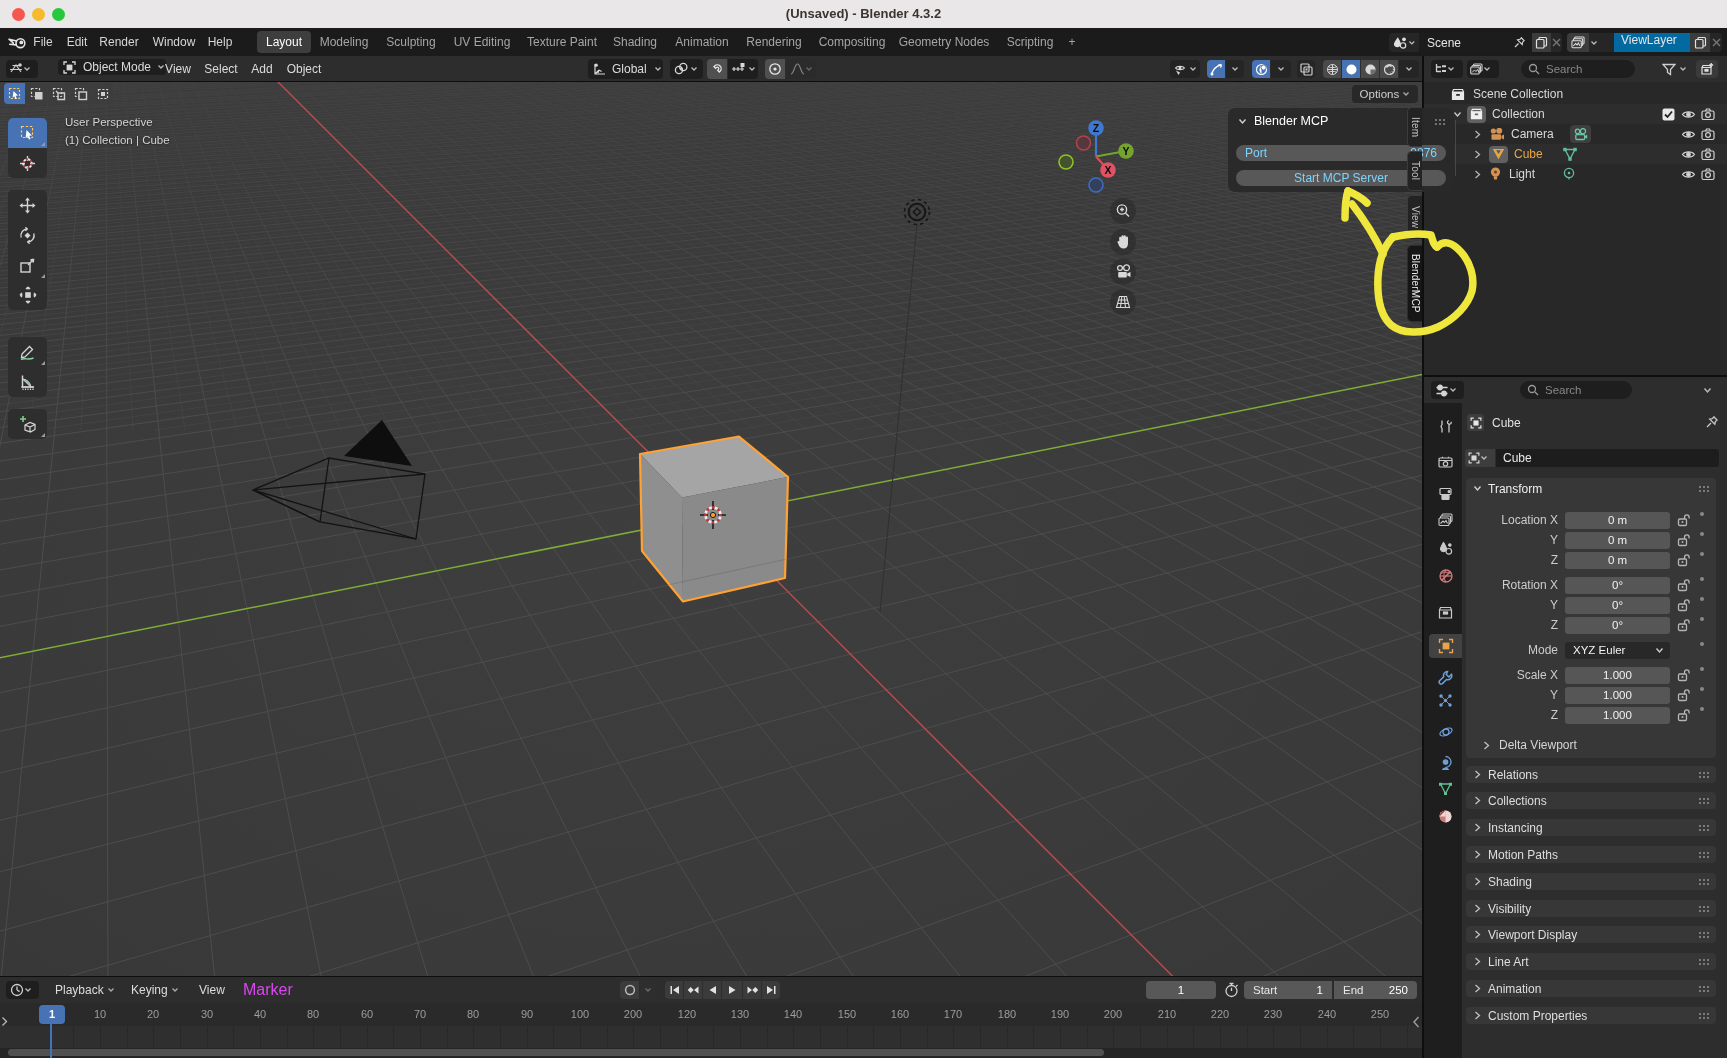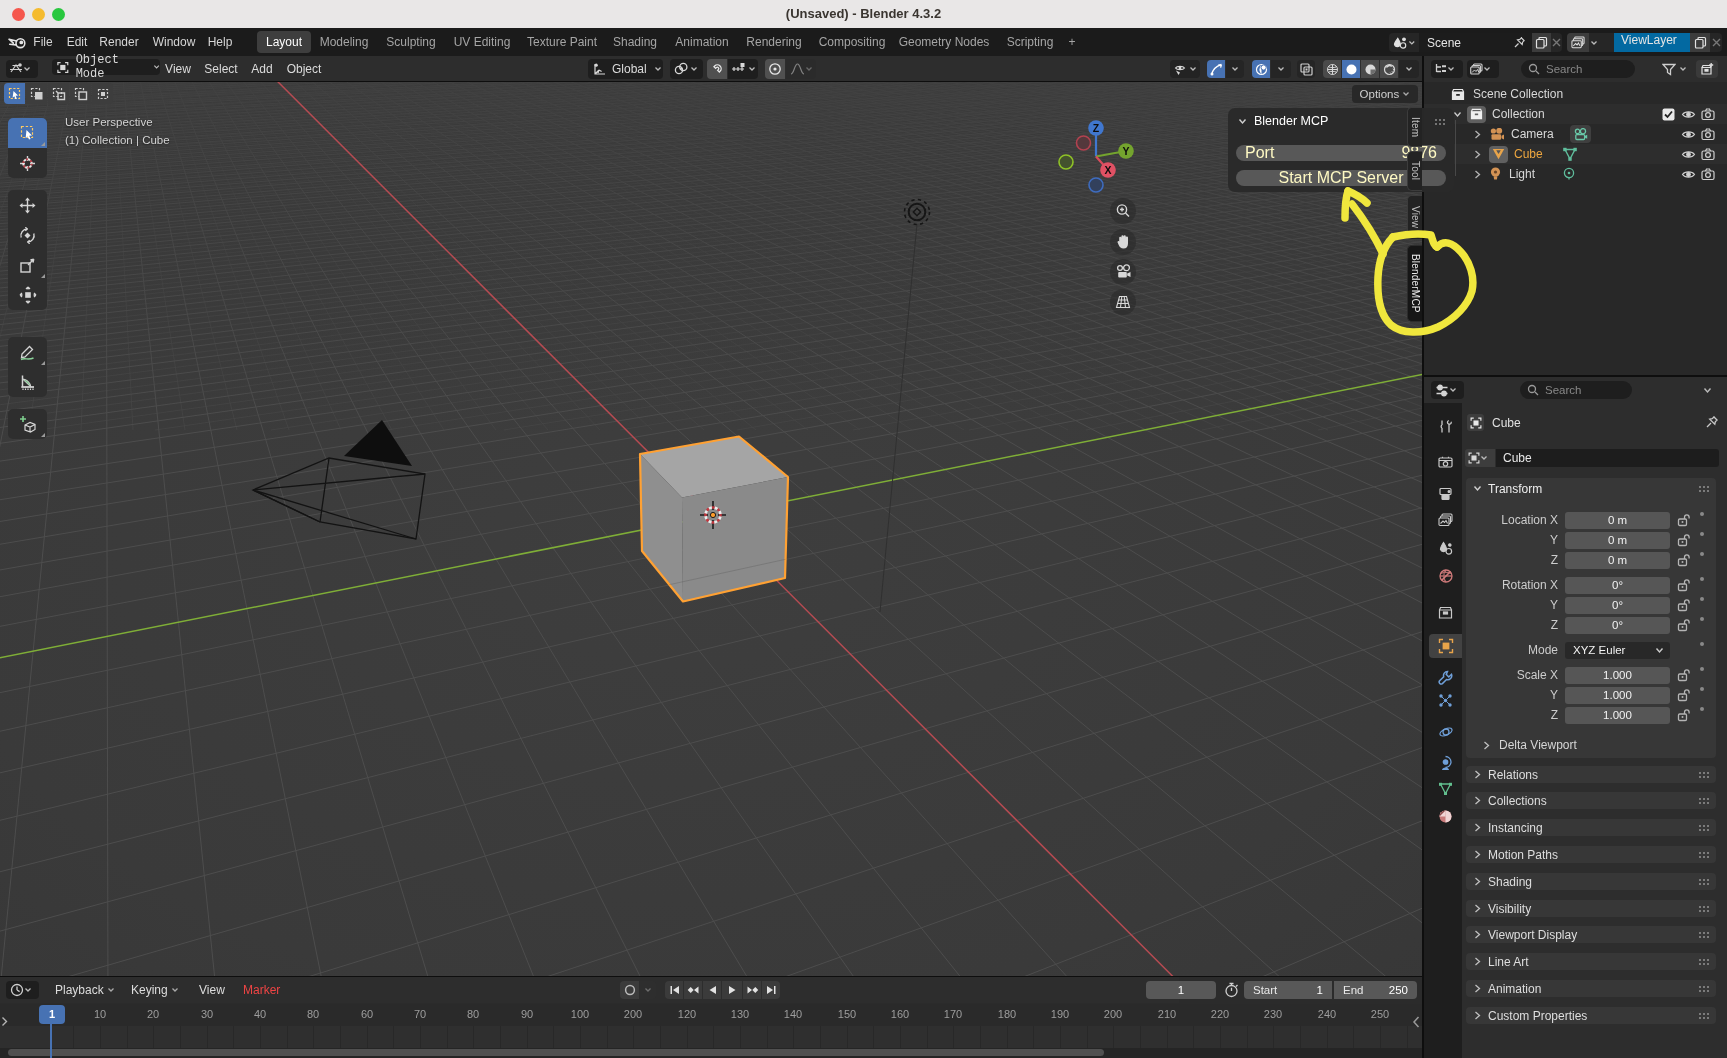--- a/index.html
+++ b/index.html
@@ -34,21 +34,21 @@
 .tbb.on { background:#4772b3; }
 .tcorn::after { content:""; position:absolute; right:2px; bottom:2px; border-left:4px solid transparent;
   border-bottom:4px solid #9a9a9a; }
 
 .navb { position:absolute; width:26px; height:26px; border-radius:50%; background:rgba(40,40,40,.55);
   display:flex; align-items:center; justify-content:center; }
 
 #mcp { left:1228px; top:108px; width:226px; height:84px; background:rgba(42,42,42,.96); border-radius:7px;
   color:#e7e7e7; font-size:12px; }
 .mcprow { position:absolute; left:8px; width:210px; height:16px; border-radius:8px; background:#585858;
-  display:flex; align-items:center; font-size:16px; color:#fef9c3; }
+  display:flex; align-items:center; font-size:12px; color:#7dd3fc; }
 
 .stab { position:absolute; left:1407px; width:15px; background:#232323; border:1px solid #3c3c3c; border-right:none;
   border-radius:5px 0 0 5px; color:#c0c0c0; font-size:10.5px;
   display:flex; align-items:center; justify-content:center; overflow:visible; }
 .stab span { writing-mode:vertical-rl; letter-spacing:.2px; line-height:13px; white-space:nowrap; font-size:10px; }
 .stab.on { background:#161616; color:#ebebeb; border-color:#2c2c2c; }
 
 #outliner { left:1424px; top:56px; width:303px; height:319px; background:#282828; }
 #outlhdr { position:absolute; left:0; top:0; width:303px; height:26px; background:#2d2d2d; }
 .orow { position:absolute; left:0; width:303px; height:20px; display:flex; align-items:center;
@@ -178,21 +178,21 @@
     <svg style="margin-left:3px" width="14" height="14" viewBox="0 0 14 14" fill="none" stroke="#cfcfcf" stroke-width="1.2">
       <path d="M2 10 L7 3 L12 10"></path>
       <path d="M1 7.5 L13 7.5 M3.5 3.5 L10.5 3.5" stroke-width="1"></path>
       <circle cx="11" cy="3" r="1.8" fill="#cfcfcf" stroke="none"></circle>
     </svg>
     <svg width="8" height="6" viewBox="0 0 8 6">
         <path d="M1.5 1.5 L4 4 L6.5 1.5" stroke="#bbb" stroke-width="1.3" fill="none"></path>
       </svg>
   </div>
 
-  <div class="pill" style="position:absolute;left:52px;top:3px;width:108px;height:16px;background:#1e1e1e;font-family:Liberation Mono, monospace;">
+  <div class="pill" style="position:absolute;left:58px;top:3px;width:108px;height:16px;background:#1e1e1e;">
     <svg style="margin-left:5px" width="13" height="13" viewBox="0 0 13 13" fill="none" stroke="#d8d8d8" stroke-width="1.3">
       <path d="M1 4 V1 H4 M9 1 H12 V4 M12 9 V12 H9 M4 12 H1 V9"></path>
       <rect x="3.6" y="3.6" width="5.8" height="5.8" fill="#d8d8d8" stroke="none"></rect>
     </svg>
     <span style="margin-left:7px">Object Mode</span>
     <svg style="margin-left:6px" width="8" height="6" viewBox="0 0 8 6">
         <path d="M1.5 1.5 L4 4 L6.5 1.5" stroke="#bbb" stroke-width="1.3" fill="none"></path>
       </svg>
   </div>
   <div class="menu" style="left:178px;line-height:26px;">View</div>
@@ -526,21 +526,21 @@
       <svg width="8" height="6" viewBox="0 0 8 6">
           <path d="M1.5 1.5 L4 4 L6.5 1.5" stroke="#aaa" stroke-width="1.3" fill="none"></path>
         </svg>
     </div>
     <div class="row" style="position:absolute;left:131px;top:0;height:26px;font-size:12px;color:#dcdcdc;">Keying&nbsp;
       <svg width="8" height="6" viewBox="0 0 8 6">
           <path d="M1.5 1.5 L4 4 L6.5 1.5" stroke="#aaa" stroke-width="1.3" fill="none"></path>
         </svg>
     </div>
     <div class="row" style="position:absolute;left:199px;top:0;height:26px;font-size:12px;color:#dcdcdc;">View</div>
-    <div class="row" style="position:absolute;left:243px;top:0;height:26px;font-size:12px;color:#ef4444;">Marker</div>
+    <div class="row" style="position:absolute;left:243px;top:0;height:26px;font-size:16px;color:#d946ef;">Marker</div>
 
     <div style="position:absolute;left:620px;top:4px;height:18px;display:flex;">
       <div class="seg" style="width:19px;background:#3b3b3b;border-radius:4px 0 0 4px;">
         <svg width="12" height="12" viewBox="0 0 12 12" fill="none" stroke="#b9b9b9" stroke-width="1.5">
             <circle cx="6" cy="6" r="4.4"></circle>
           </svg>
       </div>
       <div class="seg" style="width:16px;background:#2f2f2f;border-radius:0 4px 4px 0;margin-left:1px;opacity:.6;">
         <svg width="8" height="6" viewBox="0 0 8 6">
             <path d="M1.5 1.5 L4 4 L6.5 1.5" stroke="#999" stroke-width="1.3" fill="none"></path>

